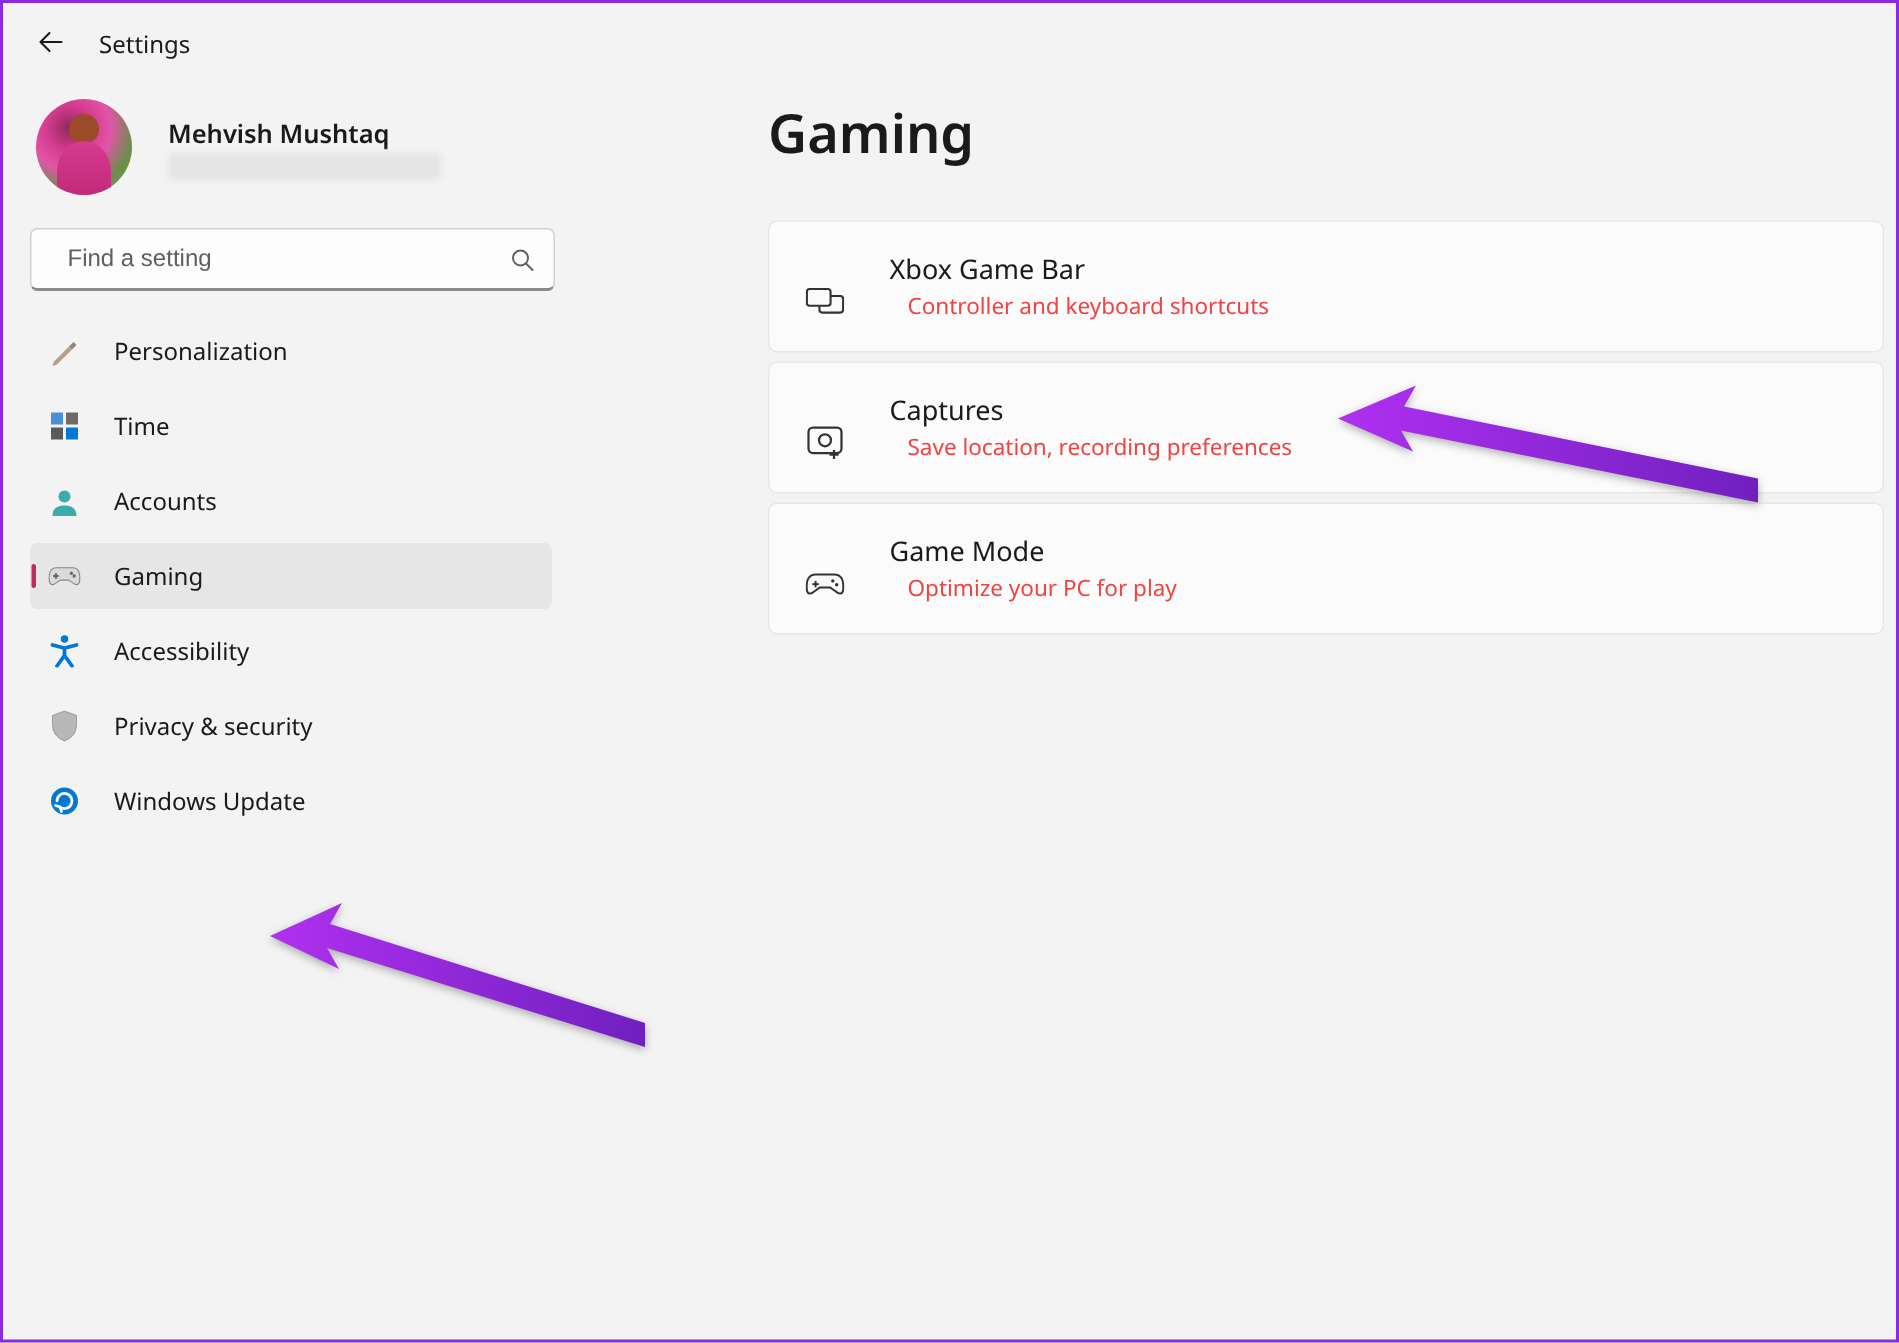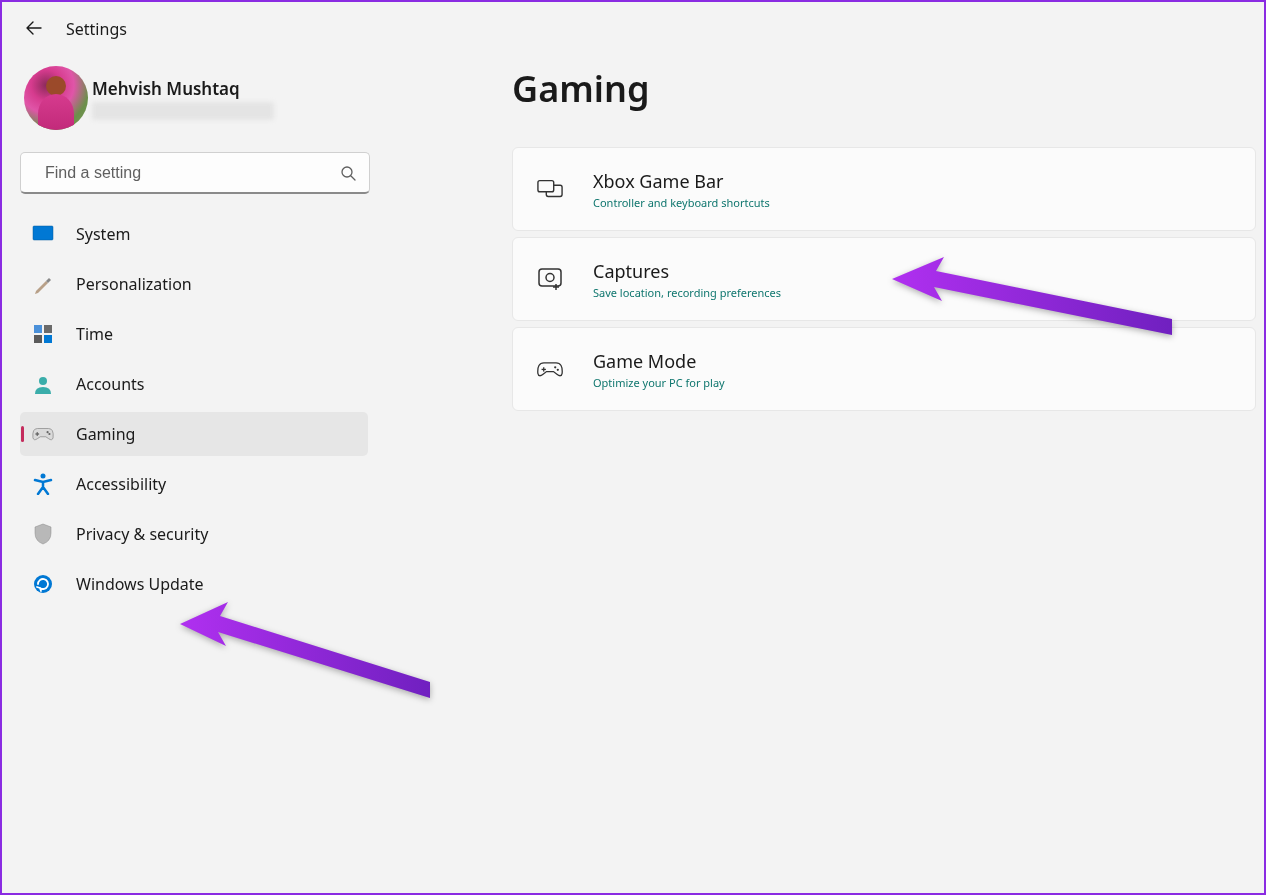--- a/index.html
+++ b/index.html
@@ -29,21 +29,21 @@
   .app-title { font-size: 16px; color: #1a1a1a; }
   .layout { display: flex; }
   .sidebar {
     width: 370px;
     padding: 0 8px 0 18px;
     flex-shrink: 0;
   }
   .profile {
     display: flex;
     align-items: center;
-    gap: 4px;
+    gap: 24px;
     padding: 10px 0 22px 4px;
   }
   .avatar {
     width: 64px; height: 64px;
     border-radius: 50%;
     background: radial-gradient(circle at 35% 30%, #8a2a5a 0%, #d63b8e 25%, #e055a8 45%, #6b8f4a 70%, #7da05c 100%);
     position: relative;
     overflow: hidden;
   }
   .avatar::before{
@@ -124,34 +124,34 @@
   }
   .page-title {
     font-size: 36px;
     font-weight: 600;
     color: #1a1a1a;
     margin-bottom: 34px;
   }
   .cards { display: flex; flex-direction: column; gap: 6px; }
   .card {
     display: flex;
-    align-items: center;
+    align-items: flex-end;
     gap: 30px;
     background: #fbfbfb;
     border: 1px solid #e7e7e7;
     border-radius: 6px;
     padding: 20px 24px;
     min-height: 84px;
     cursor: pointer;
     width: 744px;
   }
   .card-icon { width: 26px; height: 26px; color: #333; display:flex;align-items:center;justify-content:center; }
   .card-text { display: flex; flex-direction: column; gap: 2px; }
   .card-title { font-size: 18px; color: #1a1a1a; }
-  .card-sub { font-size: 11px; color: #0f766e; }
+  .card-sub { font-size: 15px; color: #ef4444; margin-left: 12px; }
   
   .arrow {
     position: absolute;
     pointer-events: none;
   }
   .arrow svg { filter: drop-shadow(0 2px 3px rgba(0,0,0,0.3)); }
 </style>
 </head>
 <body>
 
@@ -176,29 +176,20 @@
 
     <div class="search-wrap">
       <input class="search-input" type="text" placeholder="Find a setting" style="">
       <svg class="search-icon" viewBox="0 0 16 16">
           <circle cx="7" cy="7" r="5" stroke="#5f5f5f" stroke-width="1.3" fill="none"></circle>
           <line x1="11" y1="11" x2="15" y2="15" stroke="#5f5f5f" stroke-width="1.3" stroke-linecap="round"></line>
         </svg>
     </div>
 
     <ul class="nav">
-      <li class="nav-item">
-        <span class="nav-icon">
-            <svg width="22" height="18" viewBox="0 0 22 18">
-              <rect x="1" y="1" width="20" height="14" rx="1" fill="#0078d4"></rect>
-              <rect x="1" y="1" width="20" height="14" rx="1" fill="none" stroke="#005a9e" stroke-width="0.5"></rect>
-            </svg>
-          </span>
-        <span class="nav-label">System</span>
-      </li>
       <li class="nav-item">
         <span class="nav-icon">
             <svg width="22" height="22" viewBox="0 0 22 22">
               <path d="M4 18 L14 8 L16 10 L6 20 L3 21 Z" fill="#b8a088"></path>
               <path d="M14 8 L17 5 L19 7 L16 10 Z" fill="#888"></path>
             </svg>
           </span>
         <span class="nav-label">Personalization</span>
       </li>
       <li class="nav-item">

